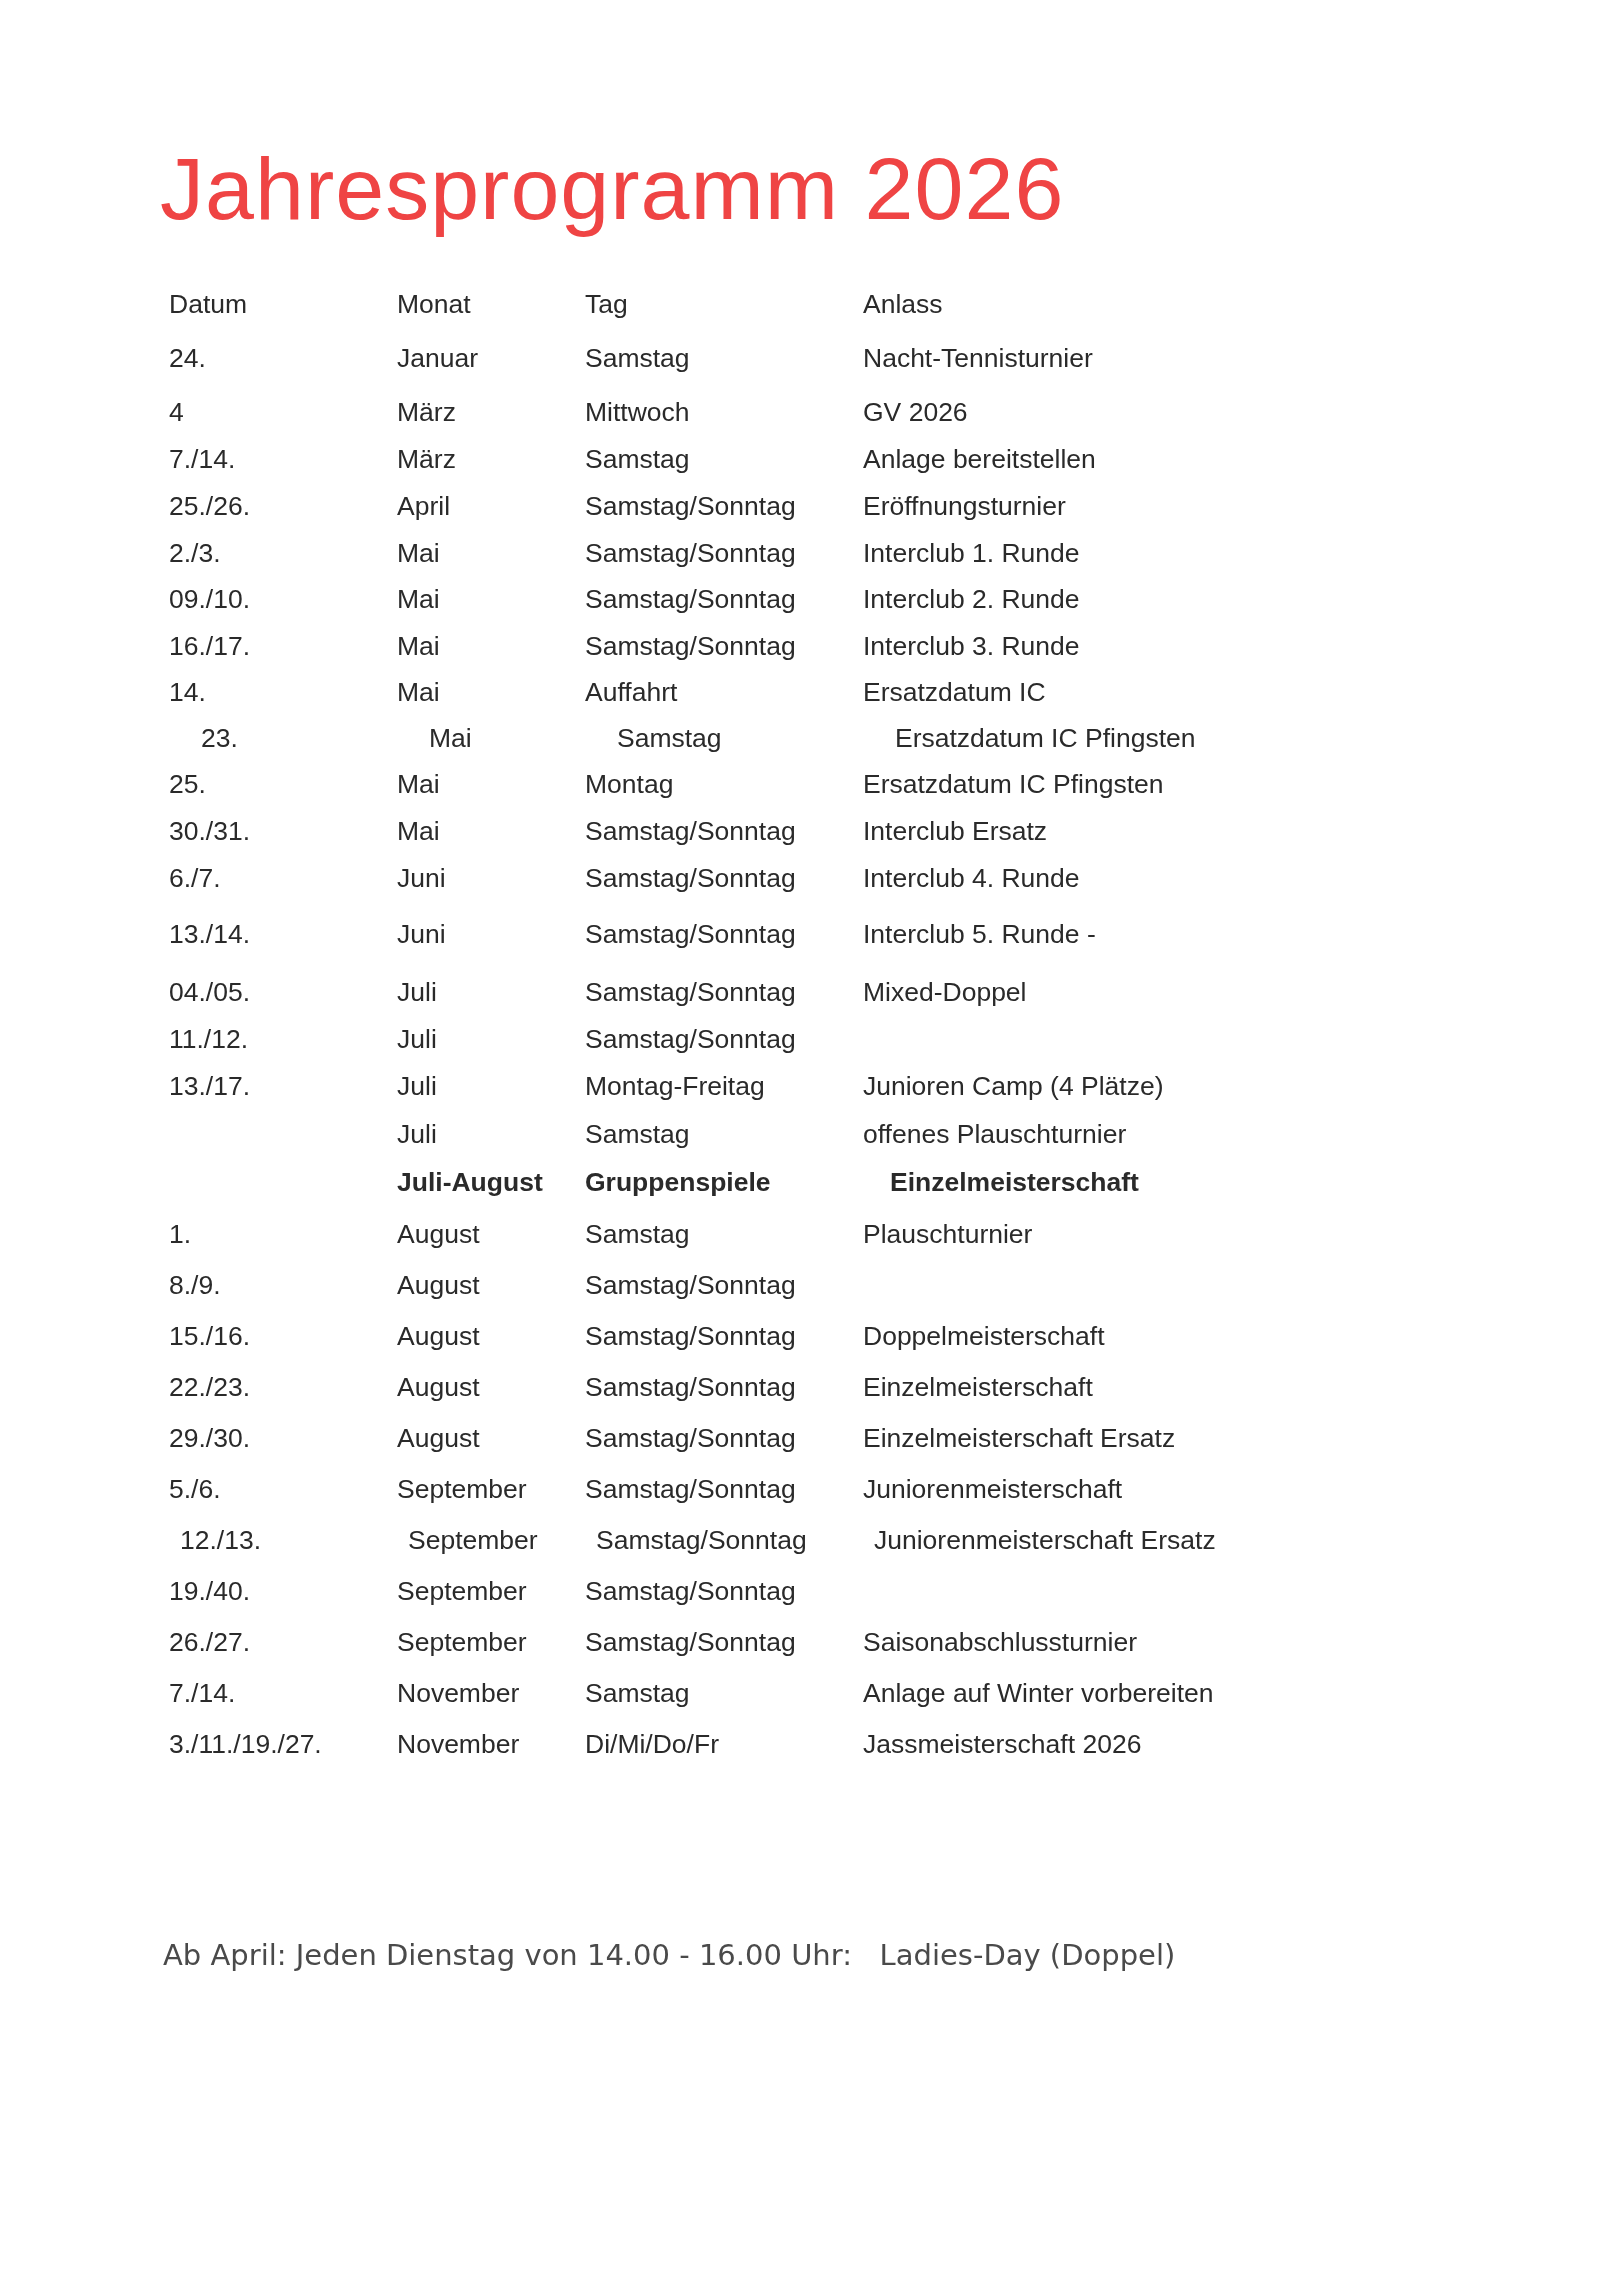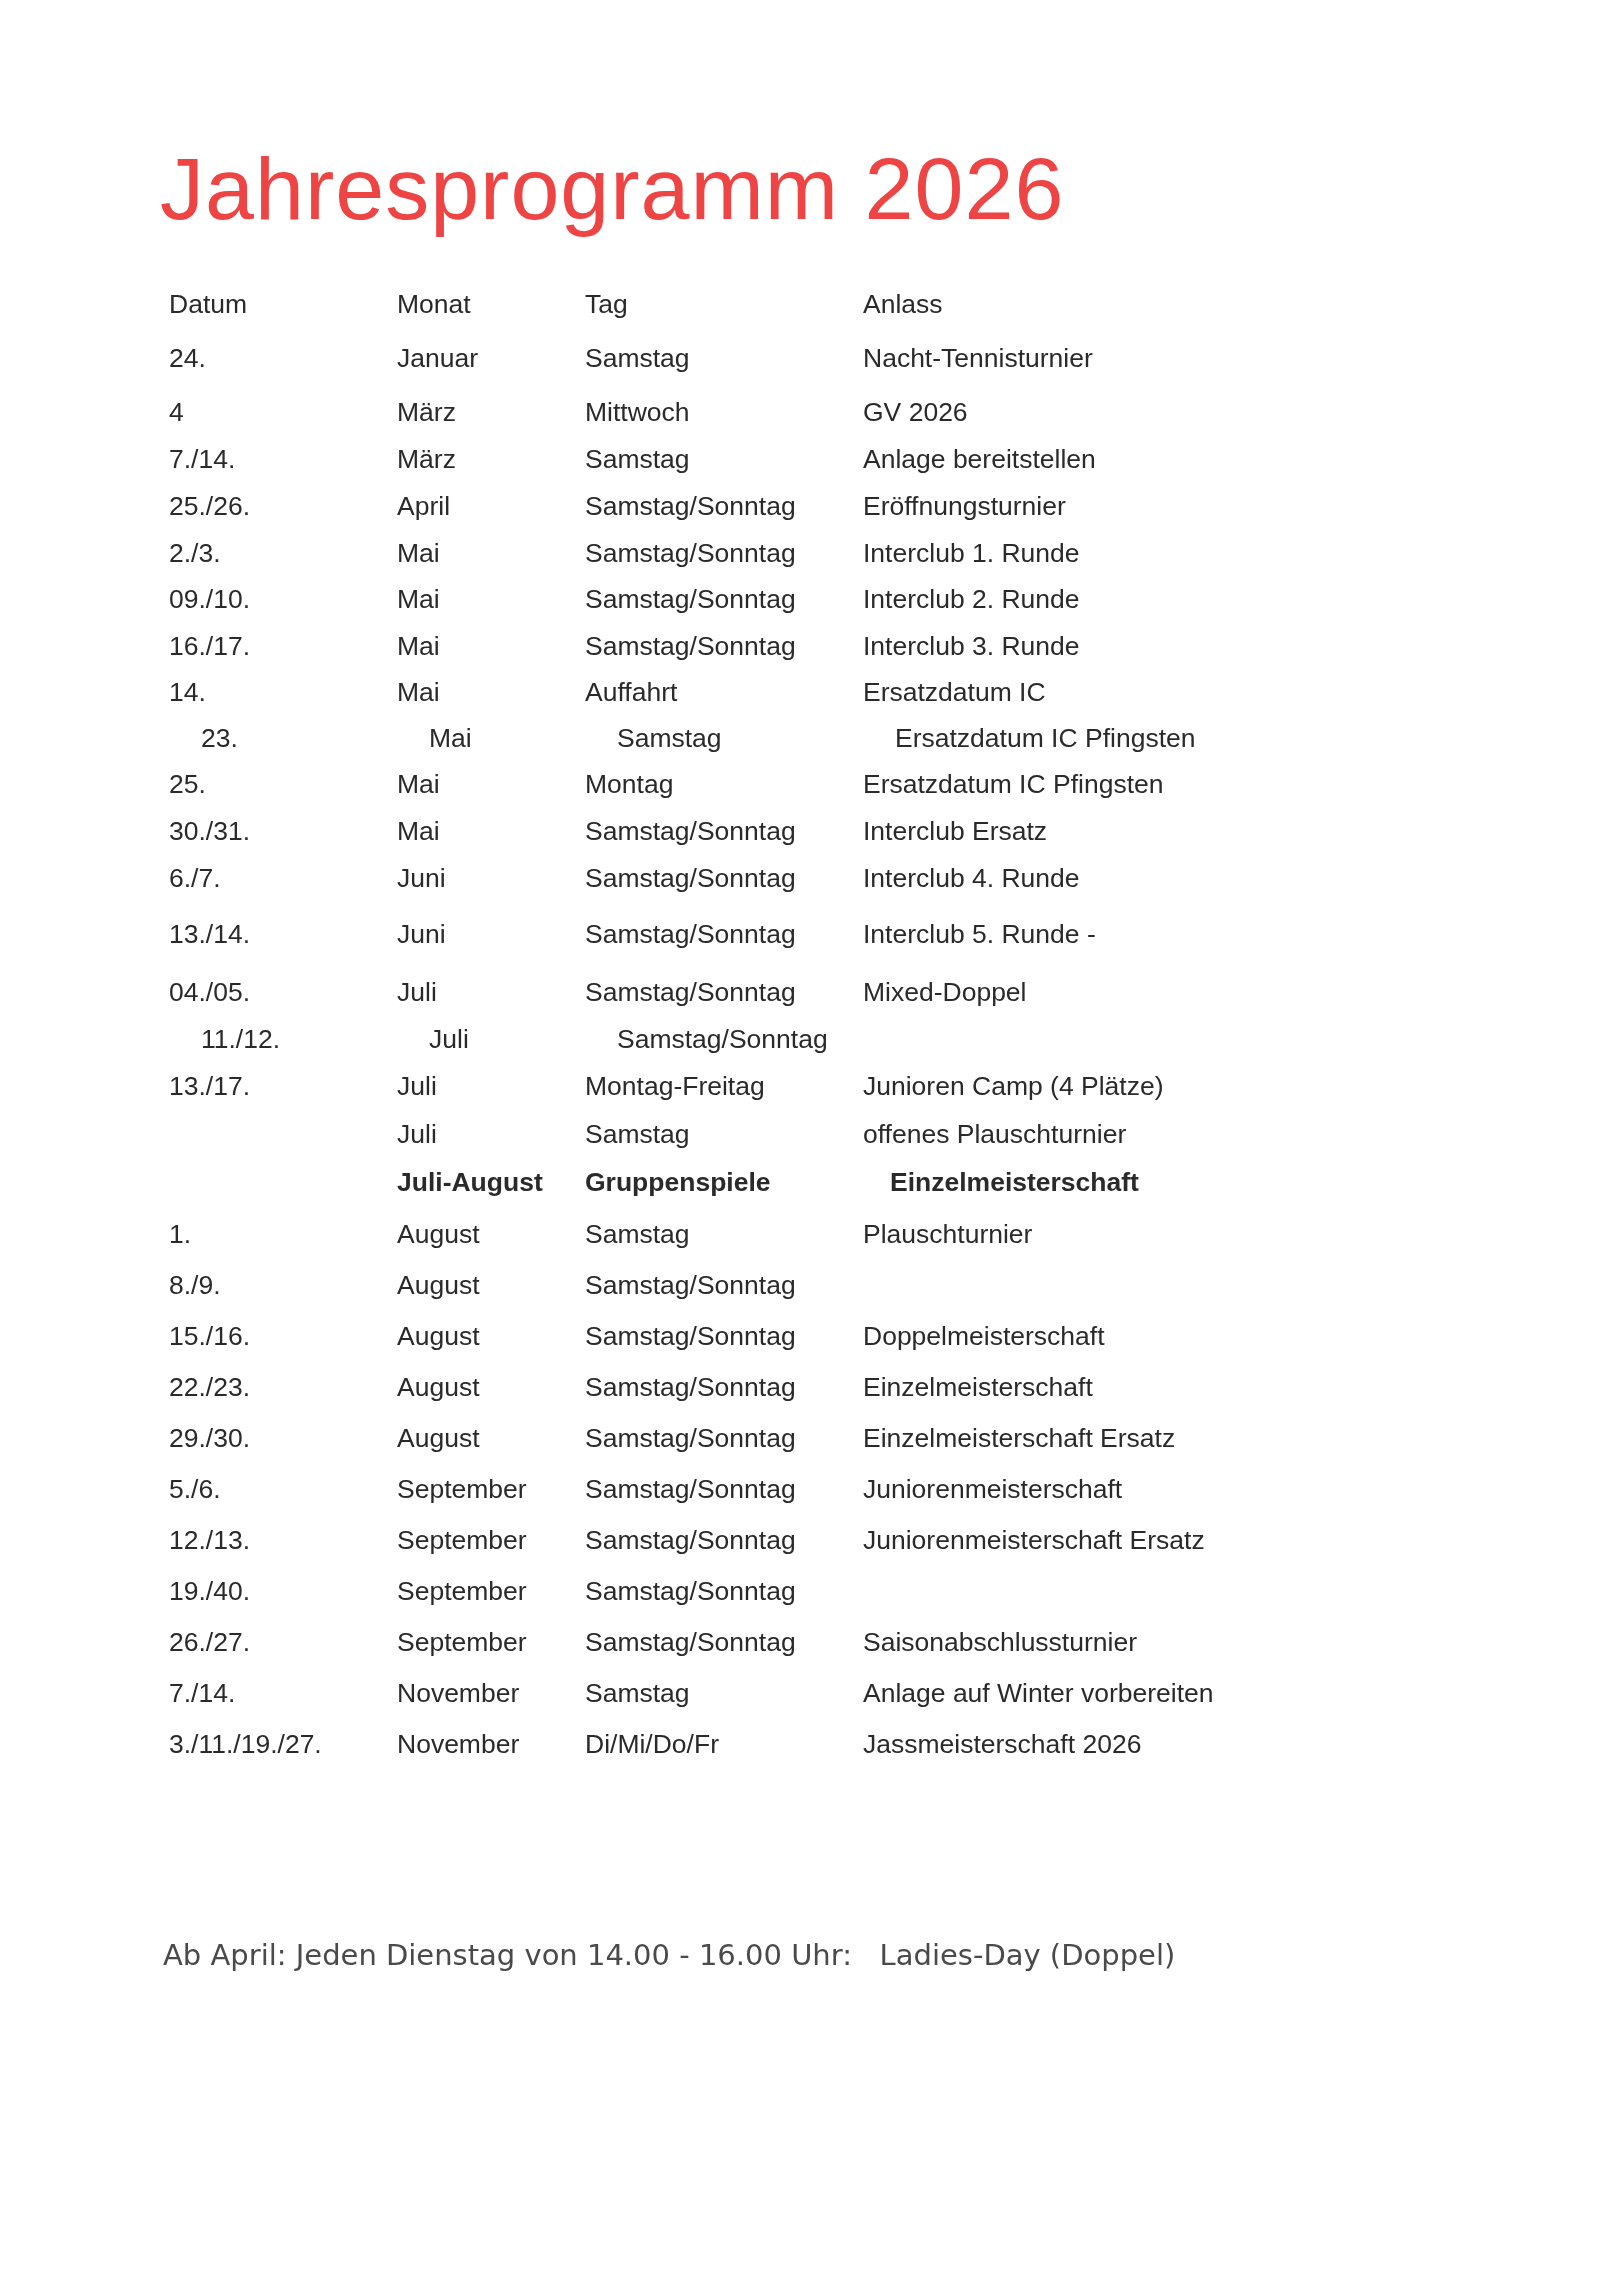--- a/index.html
+++ b/index.html
@@ -122,21 +122,21 @@
       <span class="c-monat">Juni</span>
       <span class="c-tag">Samstag/Sonntag</span>
       <span class="c-anlass">Interclub 5. Runde -</span>
     </div>
     <div class="row" style="top: 688px;">
       <span class="c-datum">04./05.</span>
       <span class="c-monat">Juli</span>
       <span class="c-tag">Samstag/Sonntag</span>
       <span class="c-anlass">Mixed-Doppel</span>
     </div>
-    <div class="row" style="top: 735px; margin-left: 32px;">
+    <div class="row" style="top: 735px;">
       <span class="c-datum">11./12.</span>
       <span class="c-monat">Juli</span>
       <span class="c-tag">Samstag/Sonntag</span>
       <span class="c-anlass"></span>
     </div>
     <div class="row" style="top: 782px;">
       <span class="c-datum">13./17.</span>
       <span class="c-monat">Juli</span>
       <span class="c-tag">Montag-Freitag</span>
       <span class="c-anlass">Junioren Camp (4 Plätze)</span>
@@ -182,21 +182,21 @@
       <span class="c-monat">August</span>
       <span class="c-tag">Samstag/Sonntag</span>
       <span class="c-anlass">Einzelmeisterschaft Ersatz</span>
     </div>
     <div class="row" style="top: 1185px;">
       <span class="c-datum">5./6.</span>
       <span class="c-monat">September</span>
       <span class="c-tag">Samstag/Sonntag</span>
       <span class="c-anlass">Juniorenmeisterschaft</span>
     </div>
-    <div class="row" style="top: 1236px;">
+    <div class="row" style="top: 1236px; margin-left: 11px;">
       <span class="c-datum">12./13.</span>
       <span class="c-monat">September</span>
       <span class="c-tag">Samstag/Sonntag</span>
       <span class="c-anlass">Juniorenmeisterschaft Ersatz</span>
     </div>
     <div class="row" style="top: 1287px;">
       <span class="c-datum">19./40.</span>
       <span class="c-monat">September</span>
       <span class="c-tag">Samstag/Sonntag</span>
       <span class="c-anlass"></span>

